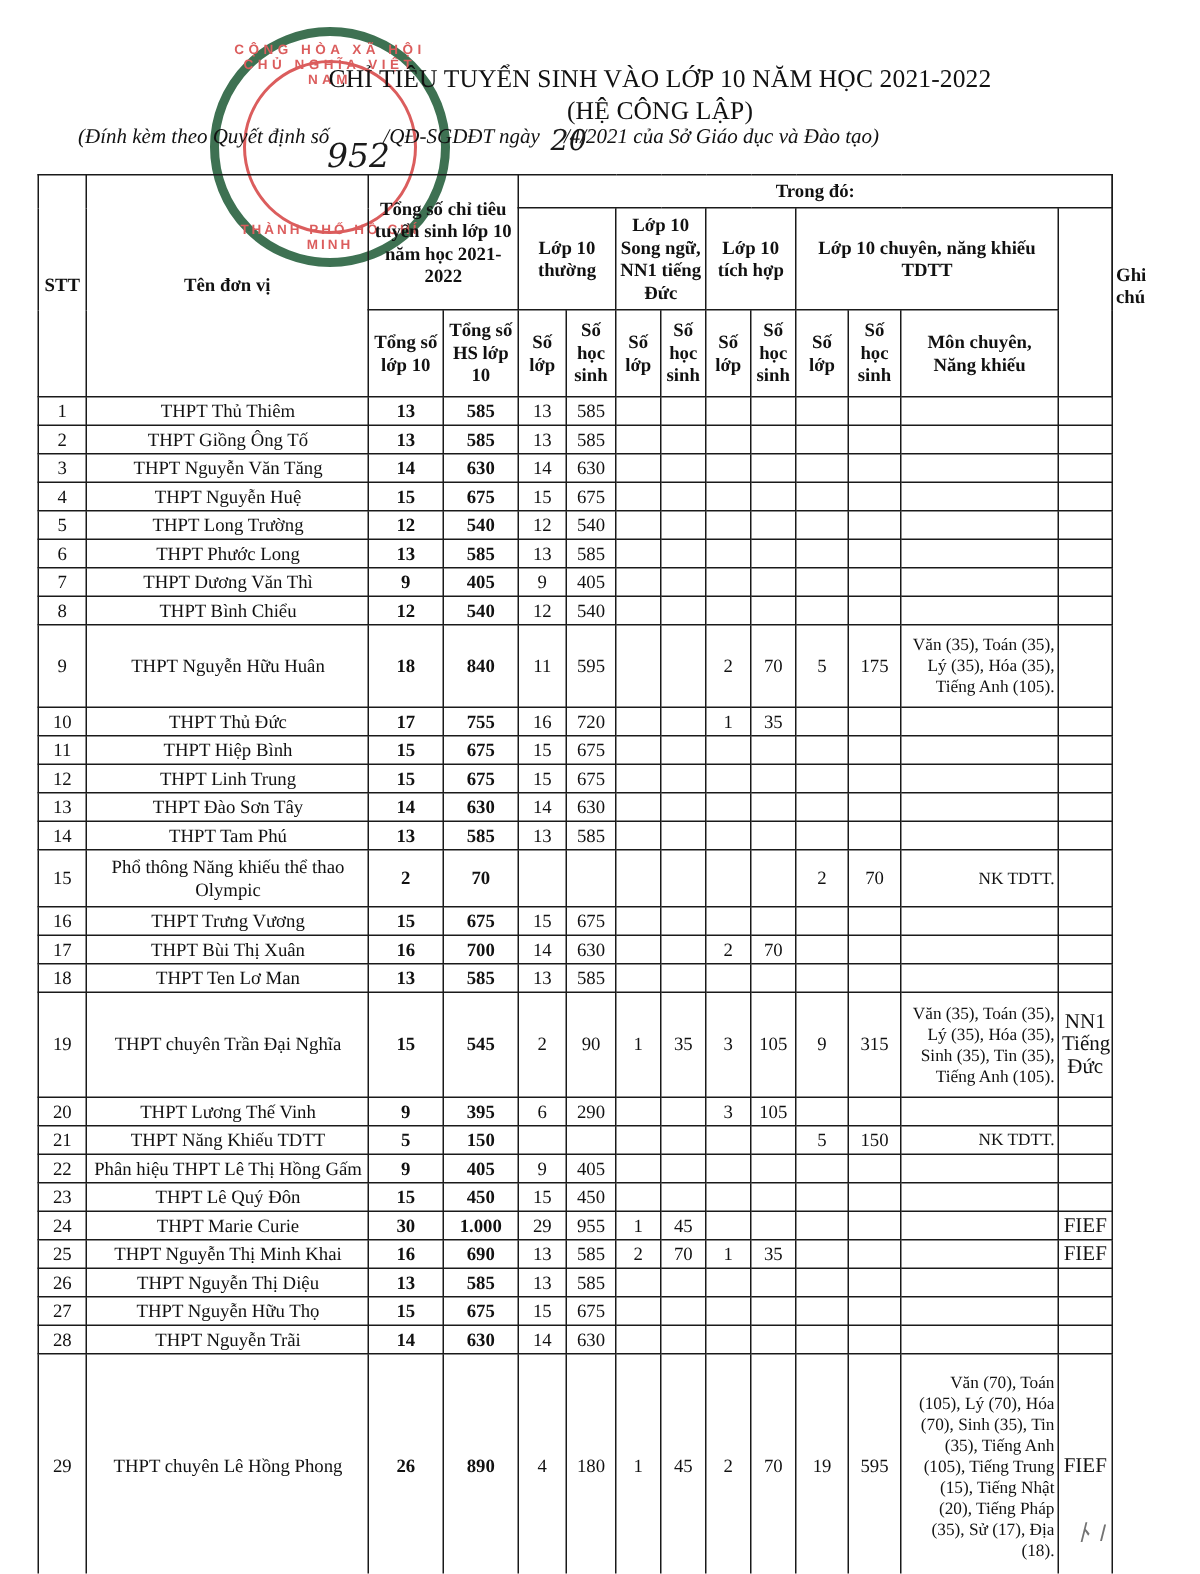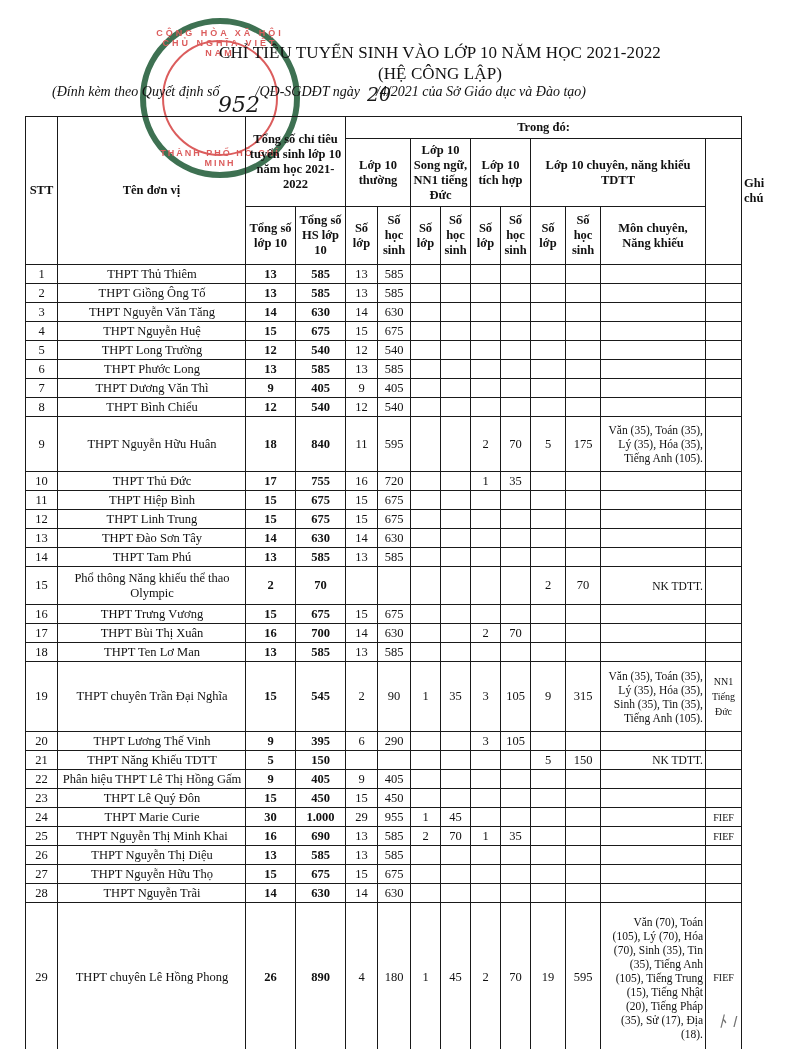--- a/index.html
+++ b/index.html
@@ -29,21 +29,21 @@
   .stamp .ring.bot { bottom: 4px; letter-spacing: 2px; }
 
   table { position: absolute; left: 25px; top: 116px; width: 716px;
           border-collapse: collapse; table-layout: fixed; font-size: 12.5px; }
   th, td { border: 1.5px solid #1a1a1a; padding: 0 2px; text-align: center; vertical-align: middle; }
   th { font-weight: bold; font-size: 12.5px; line-height: 15px; }
   td { line-height: 15px; height: 18px; font-size: 12.5px; }
   td.name { text-align: center; padding-left: 3px; }
   td.bold { font-weight: bold; }
   td.mon { font-size: 11.5px; line-height: 14px; text-align: right; }
-  td.note { font-size: 10px; }
+  td.note { font-size: 14px; }
   .sign { position: absolute; top: 1012px; left: 718px; font-family: "DejaVu Serif", serif;
           font-style: italic; font-size: 16px; color: #737373; }
 </style>
 </head>
 <body>
 
 <div class="stamp">
   <div class="ring top">CỘNG HÒA XÃ HỘI CHỦ NGHĨA VIỆT NAM</div>
   <div class="ring bot">THÀNH PHỐ HỒ CHÍ MINH</div>
 </div>

